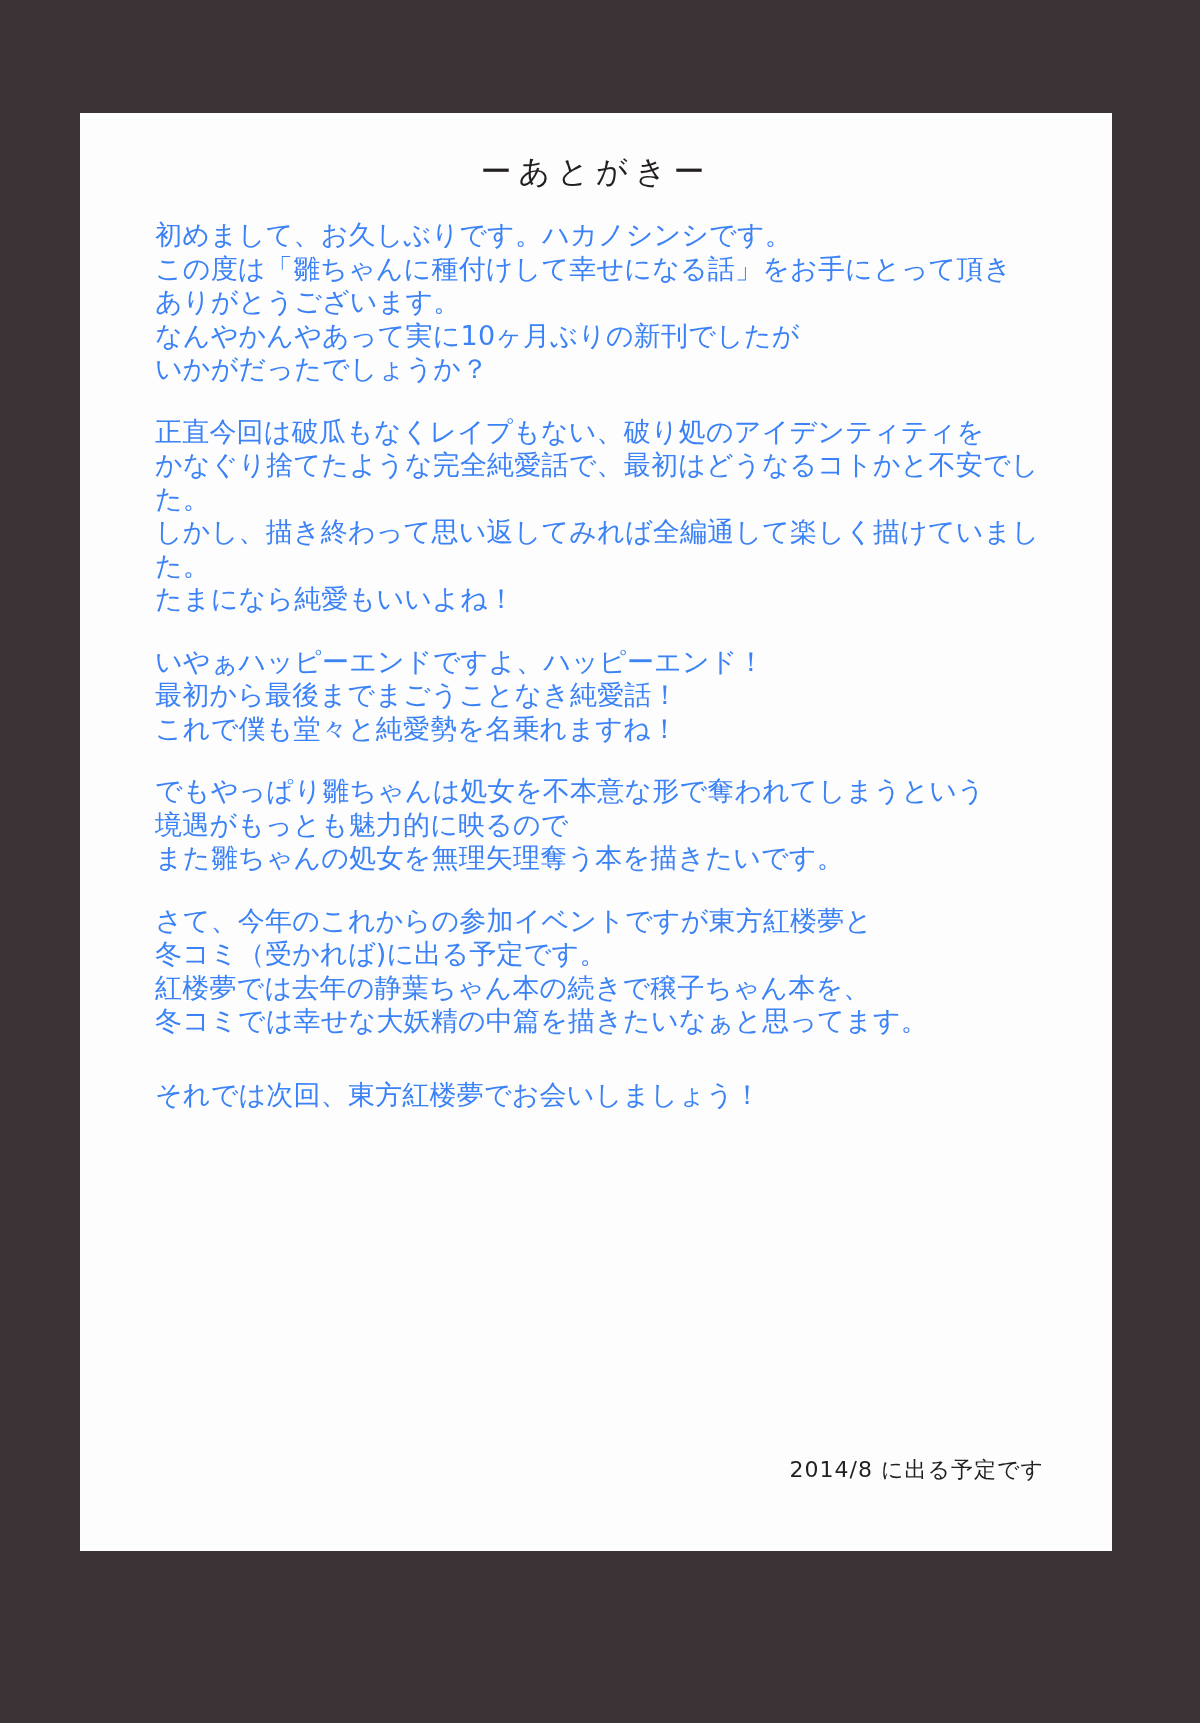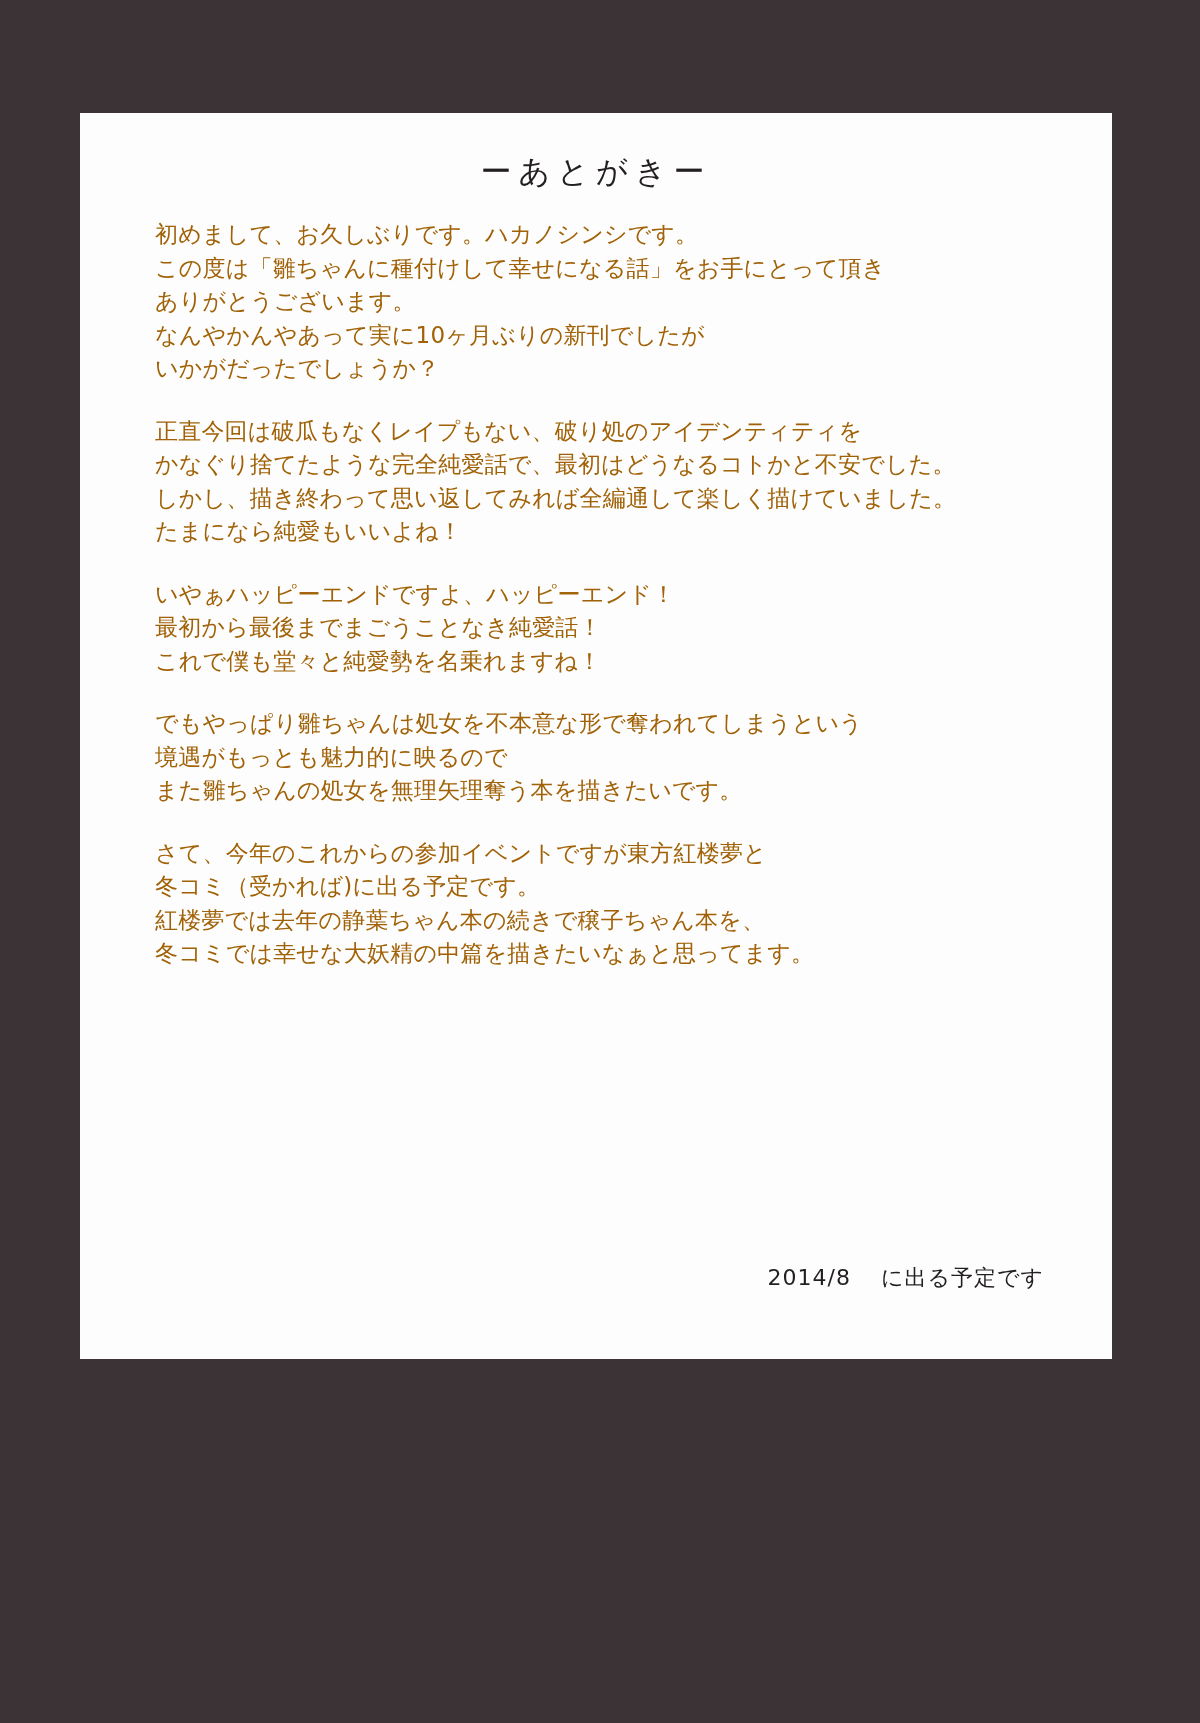--- a/index.html
+++ b/index.html
@@ -16,44 +16,44 @@
   .page-wrap {
     position: relative;
     width: 1200px;
     height: 1723px;
   }
   .paper {
     position: absolute;
     left: 80px;
     top: 113px;
     width: 1032px;
-    height: 1246px;
+    height: 1438px;
     background: #fdfdfd;
     box-sizing: border-box;
   }
   .afterword-title {
     position: absolute;
     left: 0;
     right: 0;
     top: 38px;
     text-align: center;
     font-size: 31px;
     letter-spacing: 7px;
     color: #231f20;
     font-weight: 500;
     font-family: "DejaVu Sans", sans-serif;
   }
   .body-text {
     position: absolute;
     left: 75px;
     top: 105px;
     width: 890px;
-    font-size: 23px;
+    font-size: 27px;
     line-height: 33.5px;
-    color: #a16207;
+    color: #3b82f6;
     font-family: "DejaVu Sans", sans-serif;
     letter-spacing: 0.2px;
   }
   .para {
     margin: 0 0 29px 0;
     white-space: pre-line;
   }
   .para:last-child {
     margin-bottom: 0;
   }
@@ -63,21 +63,20 @@
   .signature {
     position: absolute;
     right: 68px;
     bottom: 66px;
     font-size: 22px;
     color: #231f20;
     font-family: "DejaVu Sans", sans-serif;
     letter-spacing: 1px;
   }
   .sig-date {
-    margin-right: 22px;
   }
 </style>
 </head>
 <body>
 
 <div class="page-wrap">
   <div class="paper">
 
     <div class="afterword-title">ーあとがきー</div>
 
@@ -94,20 +93,21 @@
       <p class="para">いやぁハッピーエンドですよ、ハッピーエンド！
 最初から最後までまごうことなき純愛話！
 これで僕も堂々と純愛勢を名乗れますね！</p>
       <p class="para">でもやっぱり雛ちゃんは処女を不本意な形で奪われてしまうという
 境遇がもっとも魅力的に映るので
 また雛ちゃんの処女を無理矢理奪う本を描きたいです。</p>
       <p class="para gap-extra">さて、今年のこれからの参加イベントですが東方紅楼夢と
 冬コミ（受かれば)に出る予定です。
 紅楼夢では去年の静葉ちゃん本の続きで穣子ちゃん本を、
 冬コミでは幸せな大妖精の中篇を描きたいなぁと思ってます。</p>
+      <p class="para">それでは次回、東方紅楼夢でお会いしましょう！</p>
     </div>
 
     <div class="signature">
       <span class="sig-date">2014/8</span>
       <span>に出る予定です</span>
     </div>
 
   </div>
 </div>
 

